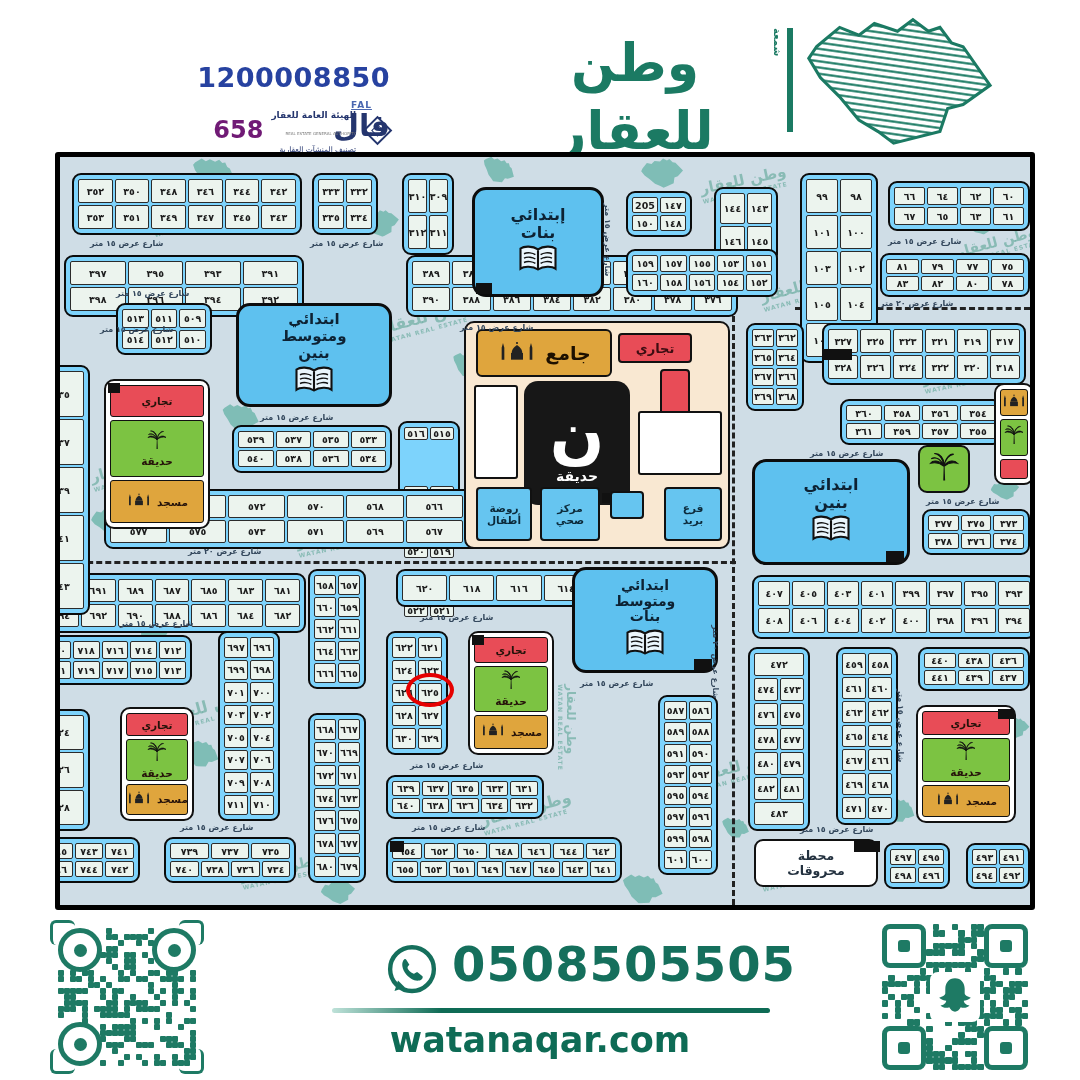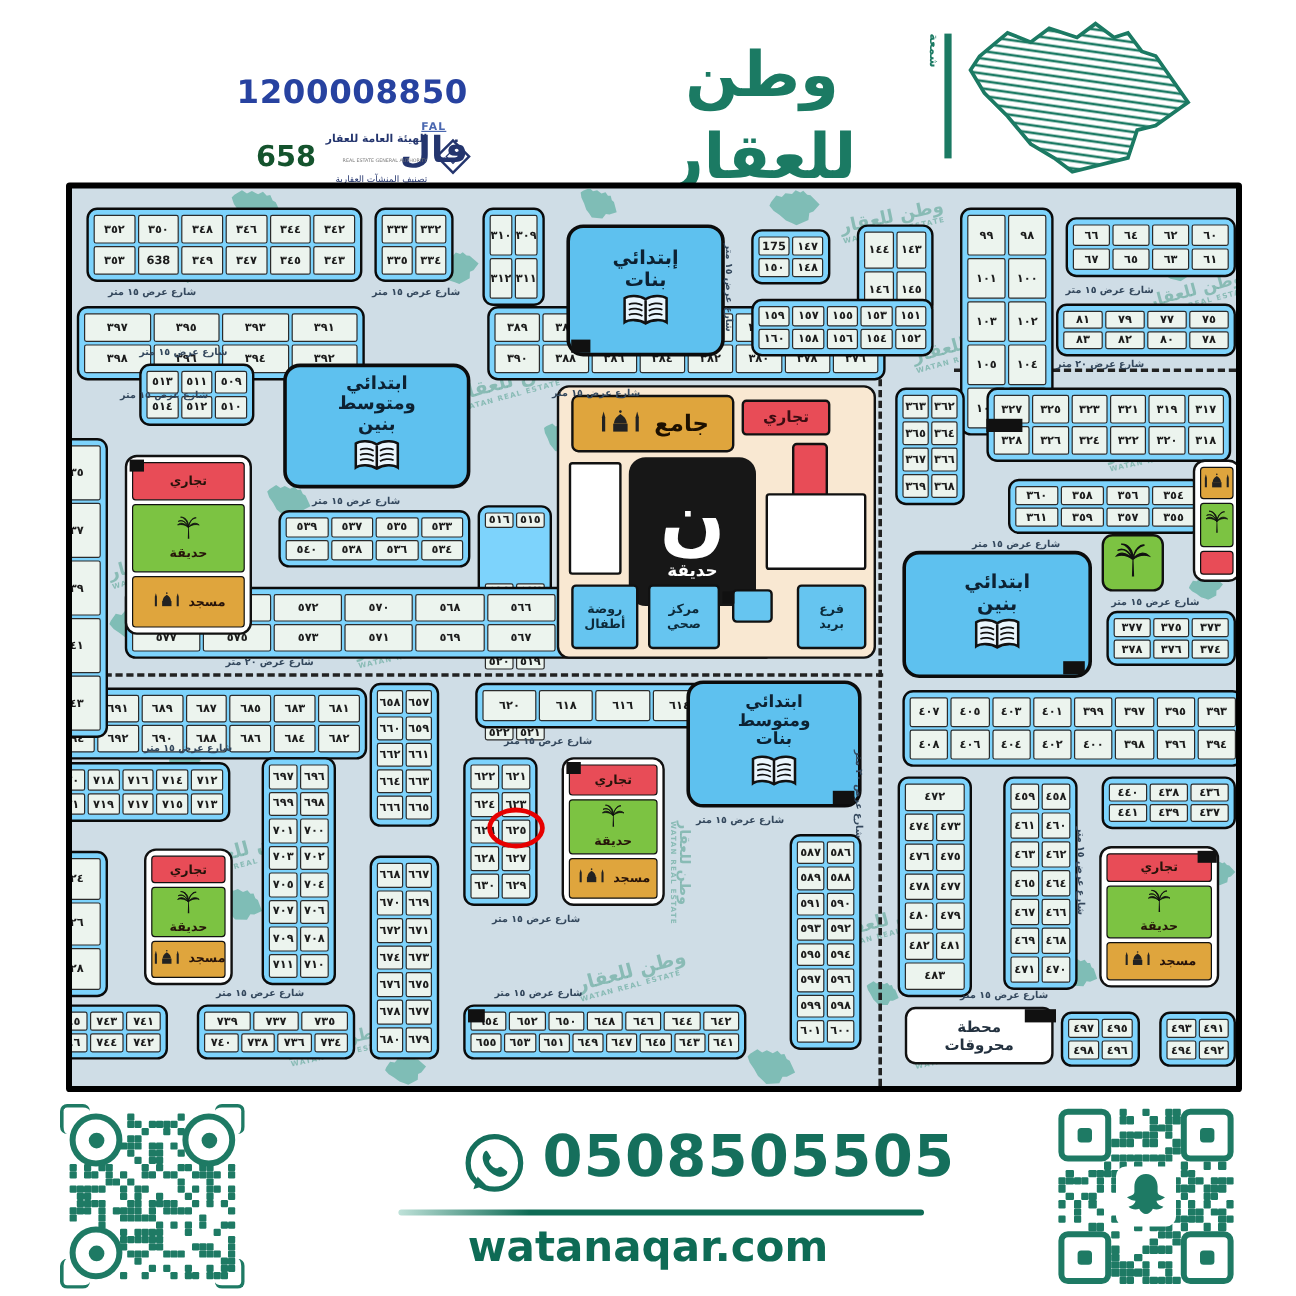--- a/index.html
+++ b/index.html
@@ -6,21 +6,21 @@
   .page{position:relative;width:1080px;height:1080px;background:#ffffff;overflow:hidden;
         font-family:"DejaVu Sans",sans-serif;}
   
   .hdr{position:absolute;left:0;top:0;width:1080px;height:150px;background:#fff;}
   .fal-row{position:absolute;left:160px;top:62px;width:230px;text-align:right;}
   .fal-num{font-size:27px;font-weight:bold;color:#2742a0;letter-spacing:.5px;vertical-align:middle;}
   .fal-logo{display:inline-block;margin-left:8px;vertical-align:middle;text-align:center;}
   .fal-ar{font-size:30px;font-weight:bold;color:#24356e;line-height:.9;}
   .fal-en{font-size:9px;font-weight:bold;color:#4a67b0;letter-spacing:1px;text-decoration:underline;}
   .rega-row{position:absolute;left:160px;top:105px;width:230px;display:flex;justify-content:flex-end;align-items:center;gap:8px;}
-  .rega-num{font-size:24px;font-weight:bold;color:#14532d;}
+  .rega-num{font-size:24px;font-weight:bold;color:#701a75;}
   .rega-emblem{width:26px;height:26px;display:flex;align-items:center;justify-content:center;}
   .rega-diamond{width:17px;height:17px;border:2.5px solid #24356e;transform:rotate(45deg);
                 display:flex;align-items:center;justify-content:center;}
   .rega-diamond i{width:7px;height:7px;border:1.5px solid #24356e;display:block;}
   .rega-txt{text-align:right;line-height:1.05;}
   .rega-ar1{font-size:9px;font-weight:bold;color:#24356e;}
   .rega-en{font-size:4px;color:#777;}
   .rega-ar2{font-size:7.5px;color:#24356e;}
   .brand{position:absolute;left:500px;top:30px;width:270px;text-align:center;}
   .brand-ar{font-size:52px;font-weight:bold;color:#1b7a63;line-height:1.3;}
@@ -179,21 +179,21 @@
           <div class="brow">
             <span class="bcell">٣٥٢</span>
             <span class="bcell">٣٥٠</span>
             <span class="bcell">٣٤٨</span>
             <span class="bcell">٣٤٦</span>
             <span class="bcell">٣٤٤</span>
             <span class="bcell">٣٤٢</span>
           </div>
           <div class="brow">
             <span class="bcell">٣٥٣</span>
-            <span class="bcell">638</span>
+            <span class="bcell">٣٥١</span>
             <span class="bcell">٣٤٩</span>
             <span class="bcell">٣٤٧</span>
             <span class="bcell">٣٤٥</span>
             <span class="bcell">٣٤٣</span>
           </div>
         </div>
         <div class="blk" style="left: 252px; top: 16px; width: 66px; height: 62px;">
           <div class="brow">
             <span class="bcell">٣٣٣</span>
             <span class="bcell">٣٣٢</span>
@@ -244,21 +244,21 @@
             <span class="bcell">٣٨٦</span>
             <span class="bcell">٣٨٤</span>
             <span class="bcell">٣٨٢</span>
             <span class="bcell">٣٨٠</span>
             <span class="bcell">٣٧٨</span>
             <span class="bcell">٣٧٦</span>
           </div>
         </div>
         <div class="blk" style="left: 566px; top: 34px; width: 66px; height: 46px;">
           <div class="brow">
-            <span class="bcell">175</span>
+            <span class="bcell">205</span>
             <span class="bcell">١٤٧</span>
           </div>
           <div class="brow">
             <span class="bcell">١٥٠</span>
             <span class="bcell">١٤٨</span>
           </div>
         </div>
         <div class="blk" style="left: 654px; top: 30px; width: 64px; height: 76px;">
           <div class="brow">
             <span class="bcell">١٤٤</span>
@@ -346,21 +346,21 @@
           </div>
           <div class="brow">
             <span class="bcell">٣٢٨</span>
             <span class="bcell">٣٢٦</span>
             <span class="bcell">٣٢٤</span>
             <span class="bcell">٣٢٢</span>
             <span class="bcell">٣٢٠</span>
             <span class="bcell">٣١٨</span>
           </div>
         </div>
-        <div class="blk" style="left: 686px; top: 166px; width: 58px; height: 98px;">
+        <div class="blk" style="left: 686px; top: 166px; width: 58px; height: 88px;">
           <div class="brow">
             <span class="bcell">٣٦٣</span>
             <span class="bcell">٣٦٢</span>
           </div>
           <div class="brow">
             <span class="bcell">٣٦٥</span>
             <span class="bcell">٣٦٤</span>
           </div>
           <div class="brow">
             <span class="bcell">٣٦٧</span>
@@ -721,20 +721,36 @@
             <span class="bcell">٦٧٦</span>
             <span class="bcell">٦٧٥</span>
           </div>
           <div class="brow">
             <span class="bcell">٦٧٨</span>
             <span class="bcell">٦٧٧</span>
           </div>
           <div class="brow">
             <span class="bcell">٦٨٠</span>
             <span class="bcell">٦٧٩</span>
+          </div>
+        </div>
+        <div class="blk" style="left: 326px; top: 618px; width: 158px; height: 44px;">
+          <div class="brow">
+            <span class="bcell">٦٣٩</span>
+            <span class="bcell">٦٣٧</span>
+            <span class="bcell">٦٣٥</span>
+            <span class="bcell">٦٣٣</span>
+            <span class="bcell">٦٣١</span>
+          </div>
+          <div class="brow">
+            <span class="bcell">٦٤٠</span>
+            <span class="bcell">٦٣٨</span>
+            <span class="bcell">٦٣٦</span>
+            <span class="bcell">٦٣٤</span>
+            <span class="bcell">٦٣٢</span>
           </div>
         </div>
         <div class="blk" style="left: 326px; top: 680px; width: 236px; height: 46px;">
           <div class="brow">
             <span class="bcell">٦٥٤</span>
             <span class="bcell">٦٥٢</span>
             <span class="bcell">٦٥٠</span>
             <span class="bcell">٦٤٨</span>
             <span class="bcell">٦٤٦</span>
             <span class="bcell">٦٤٤</span>

